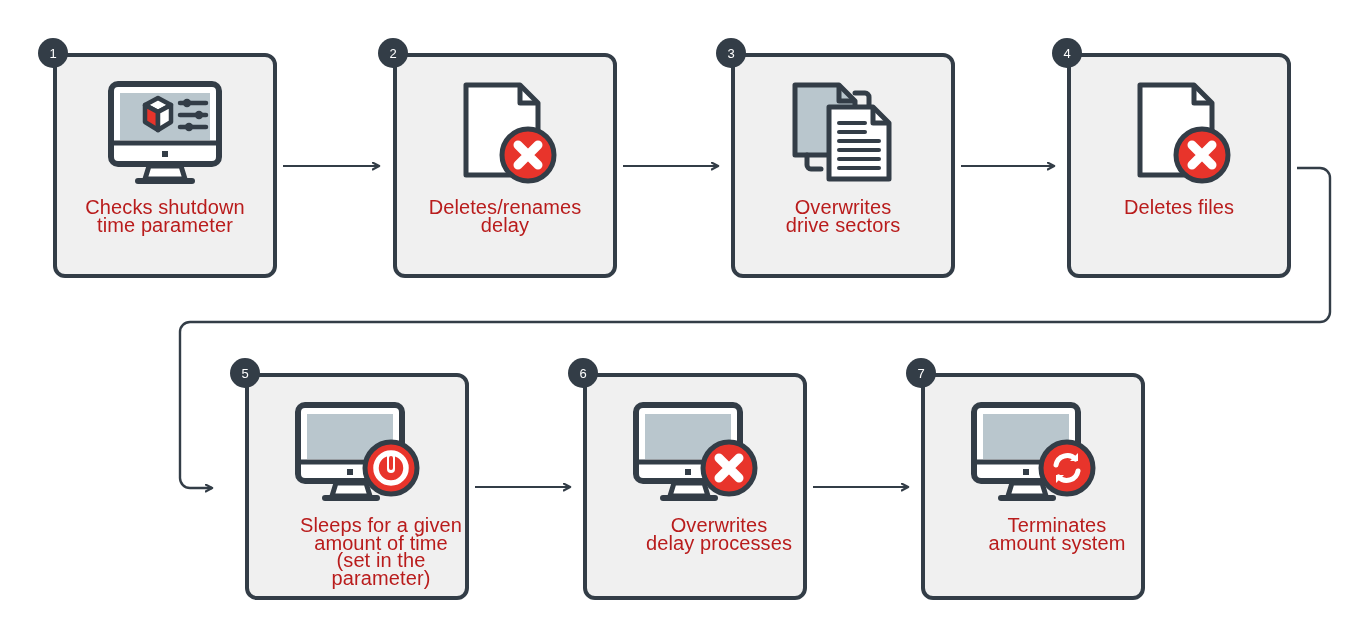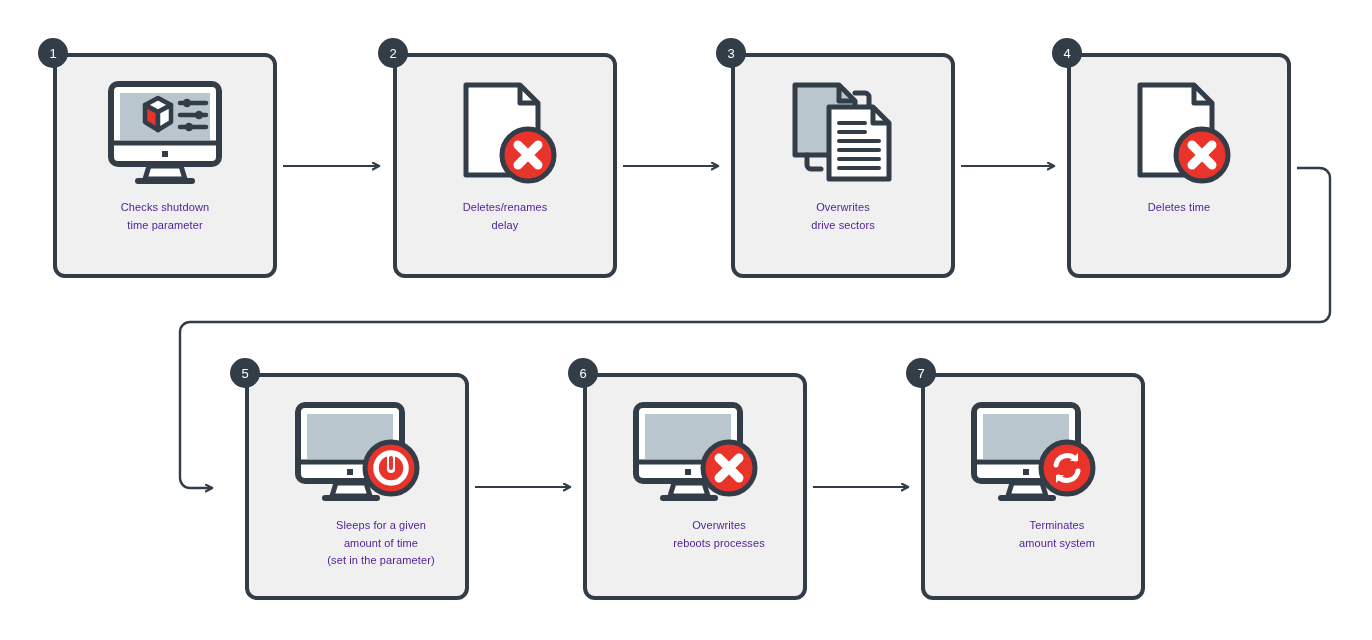--- a/index.html
+++ b/index.html
@@ -4,21 +4,21 @@
 <style>
   html,body{margin:0;padding:0;background:#ffffff;}
   body{width:1372px;height:640px;font-family:"Liberation Sans",sans-serif;overflow:hidden;}
   #stage{position:relative;width:1372px;height:640px;background:#fff;}
 
   .conn-layer{position:absolute;left:0;top:0;width:1372px;height:640px;pointer-events:none;}
 
   .node{position:absolute;box-sizing:border-box;background:#f0f0f0;border:4px solid #333d47;border-radius:12px;
         display:flex;flex-direction:column;align-items:center;justify-content:flex-start;}
   .node .icon-wrap{position:relative;display:flex;align-items:center;justify-content:center;}
-  .node .label{color:#4c1d95;font-size:11px;line-height:17.5px;text-align:center;letter-spacing:.1px;}
+  .node .label{color:#b91c1c;font-size:20px;line-height:17.5px;text-align:center;letter-spacing:.1px;}
 
   .badge{position:absolute;width:30px;height:30px;border-radius:50%;background:#333d47;color:#ffffff;
          display:flex;align-items:center;justify-content:center;font-size:13px;line-height:13px;z-index:6;}
 
   
   #n1{left:53px;top:53px;width:224px;height:225px;}
   #n2{left:393px;top:53px;width:224px;height:225px;}
   #n3{left:731px;top:53px;width:224px;height:225px;}
   #n4{left:1067px;top:53px;width:224px;height:225px;}
   
@@ -132,21 +132,21 @@
     <div class="badge">4</div>
     <div class="icon-wrap r1-icon">
       <svg width="118" height="108" viewBox="0 0 118 108">
         <path d="M20,6 H74 L92,24 V96 H20 Z" fill="#ffffff" stroke="#333d47" stroke-width="5" stroke-linejoin="round"></path>
         <path d="M74,6 V24 H92" fill="none" stroke="#333d47" stroke-width="5" stroke-linejoin="round"></path>
         <circle cx="82" cy="76" r="26" fill="#e8342b" stroke="#333d47" stroke-width="5"></circle>
         <path d="M72,66 L92,86 M92,66 L72,86" stroke="#ffffff" stroke-width="9" stroke-linecap="round"></path>
       </svg>
     </div>
     <div class="label r1-label">
-      <div>Deletes time</div>
+      <div>Deletes files</div>
     </div>
   </div>
 
   <div class="node" id="n5">
     <div class="badge">5</div>
     <div class="icon-wrap r2-icon">
       <svg width="134" height="104" viewBox="0 0 134 104">
         <rect x="8" y="4" width="104" height="76" rx="7" fill="#ffffff" stroke="#333d47" stroke-width="6"></rect>
         <rect x="17" y="13" width="86" height="45" fill="#b9c6cd"></rect>
         <line x1="11" y1="61" x2="109" y2="61" stroke="#333d47" stroke-width="5"></line>
@@ -175,21 +175,21 @@
         <line x1="11" y1="61" x2="109" y2="61" stroke="#333d47" stroke-width="5"></line>
         <rect x="57" y="68" width="6" height="6" fill="#333d47"></rect>
         <path d="M46,82 L42,95 L80,95 L76,82 Z" fill="#ffffff" stroke="#333d47" stroke-width="5" stroke-linejoin="round"></path>
         <line x1="35" y1="97" x2="87" y2="97" stroke="#333d47" stroke-width="6" stroke-linecap="round"></line>
         <circle cx="101" cy="67" r="26" fill="#e8342b" stroke="#333d47" stroke-width="5"></circle>
         <path d="M91,57 L111,77 M111,57 L91,77" stroke="#ffffff" stroke-width="9" stroke-linecap="round"></path>
       </svg>
     </div>
     <div class="label r2-label">
       <div>Overwrites</div>
-      <div>reboots processes</div>
+      <div>delay processes</div>
     </div>
   </div>
 
   <div class="node" id="n7">
     <div class="badge">7</div>
     <div class="icon-wrap r2-icon">
       <svg width="134" height="104" viewBox="0 0 134 104">
         <rect x="8" y="4" width="104" height="76" rx="7" fill="#ffffff" stroke="#333d47" stroke-width="6"></rect>
         <rect x="17" y="13" width="86" height="45" fill="#b9c6cd"></rect>
         <line x1="11" y1="61" x2="109" y2="61" stroke="#333d47" stroke-width="5"></line>

